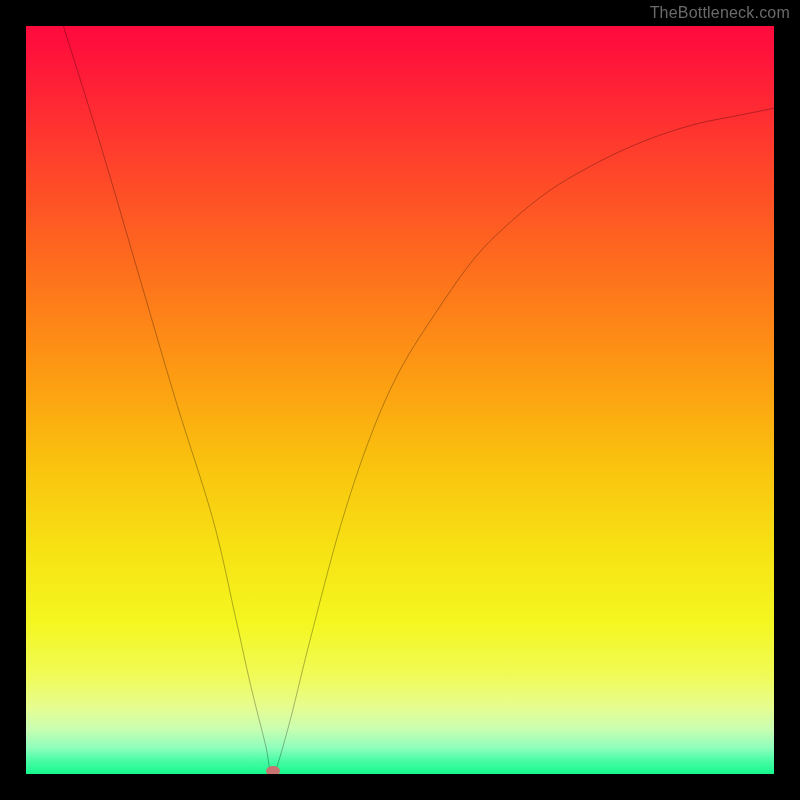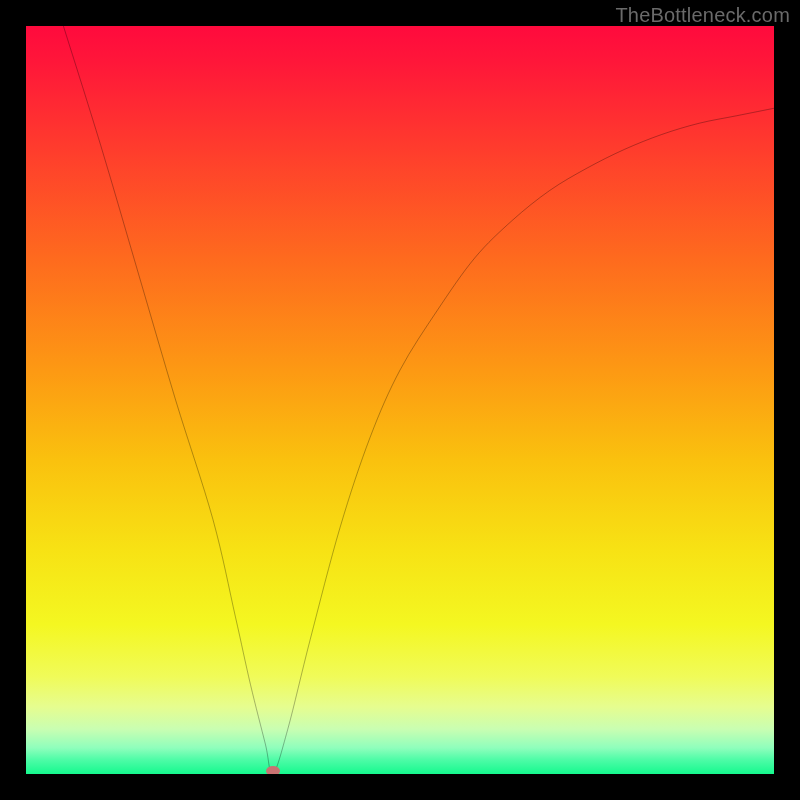--- a/index.html
+++ b/index.html
@@ -15,21 +15,21 @@
     position: relative;
     width: 800px;
     height: 800px;
     background: #000;
   }
   .watermark {
     position: absolute;
     top: 4px;
     right: 10px;
     color: #6a6a6a;
-    font-size: 20px;
+    font-size: 16px;
     font-weight: 500;
     letter-spacing: 0.2px;
     z-index: 10;
   }
   .plot-area {
     position: absolute;
     left: 26px;
     top: 26px;
     width: 748px;
     height: 748px;

